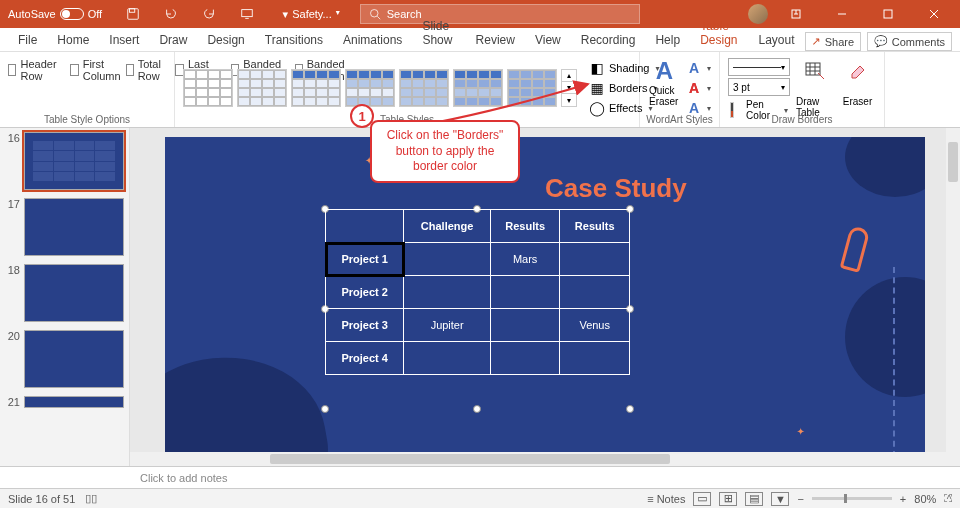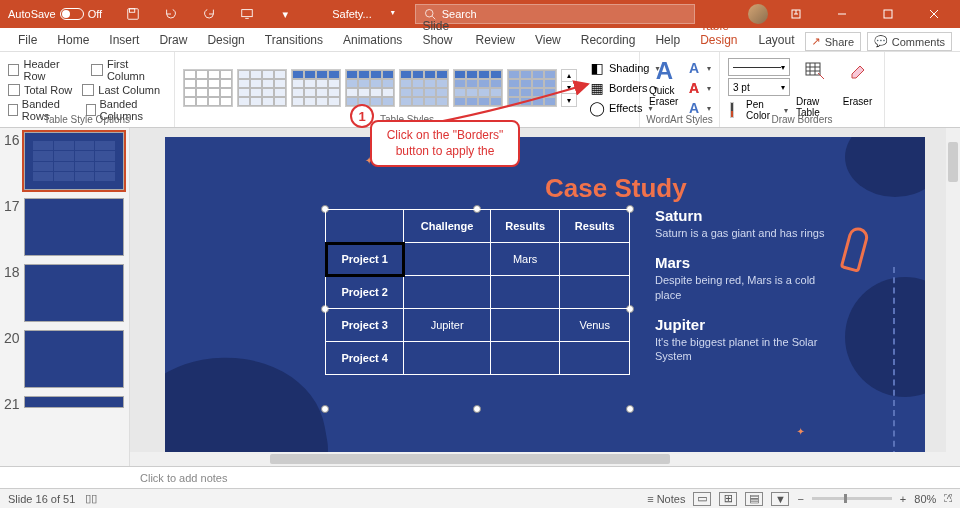--- a/index.html
+++ b/index.html
@@ -6,39 +6,39 @@
     body { width: 960px; height: 508px; background: #f3f3f3; overflow: hidden; position: relative; }
     
     
     .titlebar { height: 28px; background: #CB4B27; display: flex; align-items: center; color: #fff; font-size: 11px; padding: 0 8px; }
     .titlebar-left { display: flex; align-items: center; gap: 24px; }
     .autosave { display: flex; align-items: center; gap: 4px; }
     .autosave-toggle { width: 24px; height: 12px; border: 1px solid #fff; border-radius: 6px; position: relative; }
     .autosave-toggle::after { content: ""; position: absolute; left: 1px; top: 1px; width: 8px; height: 8px; background: #fff; border-radius: 50%; }
     .titlebar-icon { width: 14px; height: 14px; display: inline-flex; align-items: center; justify-content: center; }
     .titlebar-icon svg { width: 14px; height: 14px; stroke: #fff; fill: none; }
-    .doc-title { flex: 0 0 auto; margin-left: 40px; display: flex; align-items: flex-start; gap: 19px; }
+    .doc-title { flex: 0 0 auto; display: flex; align-items: flex-start; gap: 4px; }
     .search-box { flex: 0 0 280px; margin-left: 20px; height: 20px; background: rgba(255,255,255,0.2); border: 1px solid rgba(255,255,255,0.3); display: flex; align-items: center; padding: 0 8px; gap: 6px; color: #fff; font-size: 11px; }
     .titlebar-right { margin-left: auto; display: flex; align-items: center; gap: 10px; }
     .user-avatar { width: 20px; height: 20px; border-radius: 50%; background: linear-gradient(135deg,#d4a574,#8a6d4e); }
     .win-btn { width: 36px; height: 28px; display: flex; align-items: center; justify-content: center; }
     .win-btn svg { width: 10px; height: 10px; stroke: #fff; fill: none; stroke-width: 1; }
     
     
     .ribbon-tabs { height: 24px; background: #fff; display: flex; align-items: flex-end; padding: 0 8px; font-size: 12px; border-bottom: 1px solid #e0e0e0; }
     .rtab { padding: 4px 10px; cursor: pointer; color: #444; }
     .rtab.active { color: #CB4B27; }
     .right-actions { margin-left: auto; display: flex; gap: 6px; }
     .action-btn { padding: 2px 6px; border: 1px solid #ccc; font-size: 11px; display: flex; align-items: center; gap: 4px; color: #444; }
     
     
     .ribbon { height: 76px; background: #fff; border-bottom: 1px solid #ccc; display: flex; font-size: 11px; }
     .rgroup { border-right: 1px solid #e5e5e5; padding: 4px 8px 0; display: flex; flex-direction: column; position: relative; }
     .rgroup-label { position: absolute; bottom: 2px; left: 0; right: 0; text-align: center; font-size: 10px; color: #666; }
-    .style-options { display: flex; flex-direction: column; gap: 2px; padding-top: 2px; }
+    .style-options { display: flex; gap: 2px; padding-top: 2px; }
     .check-row { display: flex; gap: 10px; }
     .check-item { display: flex; align-items: center; gap: 4px; font-size: 11px; color: #333; }
     .checkbox { width: 12px; height: 12px; border: 1px solid #888; background: #fff; }
     
     .table-styles { display: flex; gap: 4px; align-items: center; padding-top: 2px; }
     .table-style-thumb { width: 50px; height: 38px; border: 1px solid #ccc; display: flex; flex-direction: column; }
     .table-style-thumb .tr { flex: 1; display: flex; }
     .table-style-thumb .td { flex: 1; border: 0.5px solid #bbb; }
     .ts-header .td { background: #4472c4; }
     .ts-light .td { background: #e8eef9; }
@@ -70,21 +70,21 @@
     .db-pencolor::before { content: ""; width: 14px; height: 14px; border: 1px solid #ccc; background: linear-gradient(#444 60%, #CB4B27 60%); }
     .db-tool { display: flex; flex-direction: column; align-items: center; gap: 14px; width: 40px; }
     .db-tool-icon { width: 24px; height: 24px; border: 1px solid transparent; display: flex; align-items: center; justify-content: center; }
     
     .collapse-arrow { position: absolute; right: 4px; bottom: 2px; width: 14px; height: 14px; display:flex; align-items:center; justify-content:center; font-size:10px; color:#666; }
     
     
     .main { display: flex; height: 338px; }
     .thumb-panel { width: 130px; background: #f3f3f3; border-right: 1px solid #ddd; overflow: hidden; padding: 4px; }
     .thumb-item { display: flex; gap: 4px; margin-bottom: 8px; }
-    .thumb-num { width: 16px; font-size: 14px; color: #555; }
+    .thumb-num { width: 16px; font-size: 11px; color: #555; text-align: right; }
     .thumb { width: 100px; height: 58px; background: #284088; border: 1px solid #aaa; position: relative; }
     .thumb.active { outline: 2px solid #CB4B27; }
     .thumb-content { position: absolute; inset: 8px; }
     
     .slide-area { flex: 1; background: #e8e8e8; position: relative; display: flex; align-items: center; justify-content: center; }
     .slide { width: 760px; height: 320px; background: #284088; position: relative; overflow: hidden; }
     
     
     .blob1 { position: absolute; left: -40px; bottom: -60px; width: 200px; height: 160px; background: #1d2f6a; border-radius: 50% 60% 40% 50%; transform: rotate(-10deg); }
     .blob2 { position: absolute; right: -40px; bottom: 60px; width: 120px; height: 120px; background: #1d2f6a; border-radius: 50%; }
@@ -548,20 +548,21 @@
       </marker>
     </defs>
   <path d="M8 42 Q70 30 158 4" stroke="#d33" stroke-width="2" fill="none" marker-end="url(#ah)"></path>
 </svg>
 <div class="callout-num" style="left:350px; top:104px">
     <span>1</span>
   </div>
 <div class="callout-box" style="left:370px; top:120px; width:150px">
   <div>Click on the "Borders"</div>
   <div>button to apply the</div>
+  <div>border color</div>
 </div>
 
 <div class="main">
   <div class="thumb-panel">
     <div class="thumb-item">
         <div class="thumb-num">16</div>
         <div class="thumb active">
           <div class="thumb-content" style="display:grid;grid-template-columns:repeat(4,1fr);grid-template-rows:repeat(4,1fr);gap:1px">
             <div style="background:#3a5299"></div>
             <div style="background:#3a5299"></div>
@@ -649,34 +650,20 @@
         </tr>
         <tr>
           <td class="row-label">Project 4</td>
           <td></td>
           <td></td>
           <td></td>
         </tr>
       </tbody>
         </table>
 
-      <div class="text-col">
-        <div class="text-block">
-          <h3>Saturn</h3>
-          <p>Saturn is a gas giant and has rings</p>
-        </div>
-        <div class="text-block">
-          <h3>Mars</h3>
-          <p>Despite being red, Mars is a cold place</p>
-        </div>
-        <div class="text-block">
-          <h3>Jupiter</h3>
-          <p>It's the biggest planet in the Solar System</p>
-        </div>
-      </div>
     </div>
     <div class="vscroll"></div>
     <div class="hscroll"></div>
   </div>
 </div>
 
 <div class="notes">
     <span>Click to add notes</span>
   </div>
 

